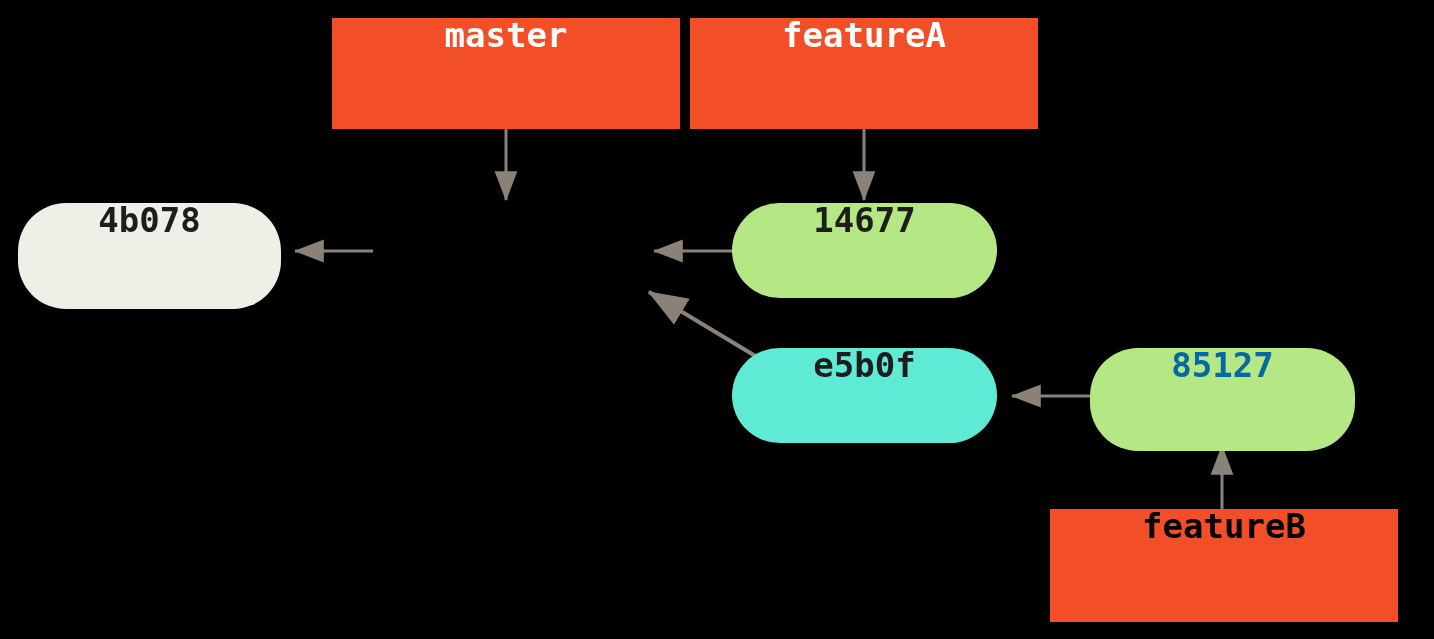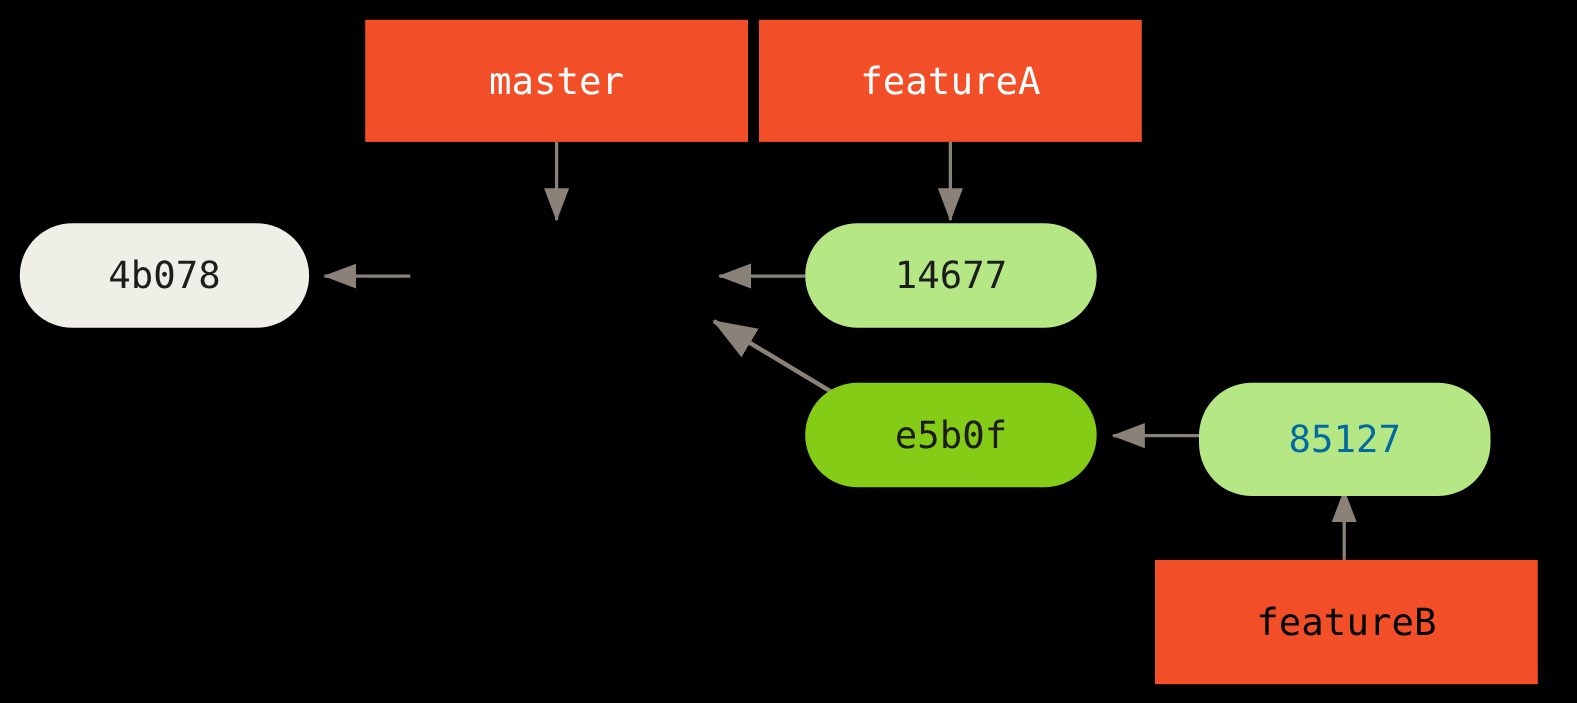--- a/index.html
+++ b/index.html
@@ -22,26 +22,27 @@
     position: absolute;
     left: 0;
     top: 0;
     width: 1434px;
     height: 639px;
   }
   .node {
     position: absolute;
     box-sizing: border-box;
     display: flex;
-    align-items: center;
+    align-items: flex-start;
     justify-content: center;
     text-align: center;
     line-height: 1;
     white-space: nowrap;
     user-select: none;
+    font-weight: bold;
   }
   .node-commit {
     border-radius: 48px;
     font-size: 34px;
     letter-spacing: 0px;
     color: #1d1d1d;
   }
   .node-branch {
     border-radius: 0px;
     font-size: 34px;
@@ -78,26 +79,26 @@
   <div class="node node-branch" style="left: 332px; top: 18px; width: 348px; height: 111px; background: rgb(242, 78, 39); color: rgb(255, 255, 255);">
     <span>master</span>
   </div>
   <div class="node node-branch" style="left: 690px; top: 18px; width: 348px; height: 111px; background: rgb(242, 78, 39); color: rgb(255, 255, 255);">
     <span>featureA</span>
   </div>
   <div class="node node-branch" style="left: 1050px; top: 509px; width: 348px; height: 113px; background: rgb(242, 78, 39); color: #000000;">
     <span>featureB</span>
   </div>
 
-  <div class="node node-commit" style="left: 18px; top: 203px; width: 263px; height: 95px; background: rgb(239, 238, 231); color: rgb(29, 29, 29);">
+  <div class="node node-commit" style="left: 18px; top: 203px; width: 263px; height: 106px; background: rgb(239, 238, 231); color: rgb(29, 29, 29);">
     <span>4b078</span>
   </div>
   <div class="node node-commit" style="left: 732px; top: 203px; width: 265px; height: 95px; background: rgb(181, 232, 132); color: rgb(29, 29, 29);">
     <span>14677</span>
   </div>
-  <div class="node node-commit" style="left: 732px; top: 348px; width: 265px; height: 95px; background: #84cc16; color: rgb(29, 29, 29);">
+  <div class="node node-commit" style="left: 732px; top: 348px; width: 265px; height: 95px; background: #5eead4; color: rgb(29, 29, 29);">
     <span>e5b0f</span>
   </div>
   <div class="node node-commit" style="left: 1090px; top: 348px; width: 265px; height: 103px; background: rgb(181, 232, 132); color: #0369a1;">
     <span>85127</span>
   </div>
 
 </div>
 
 </body></html>

